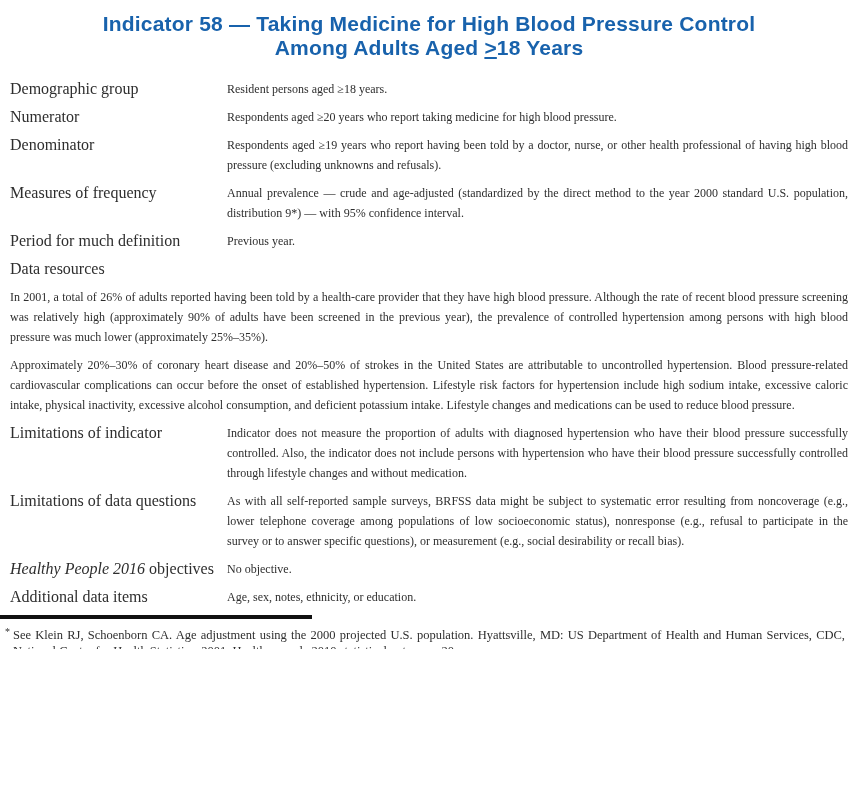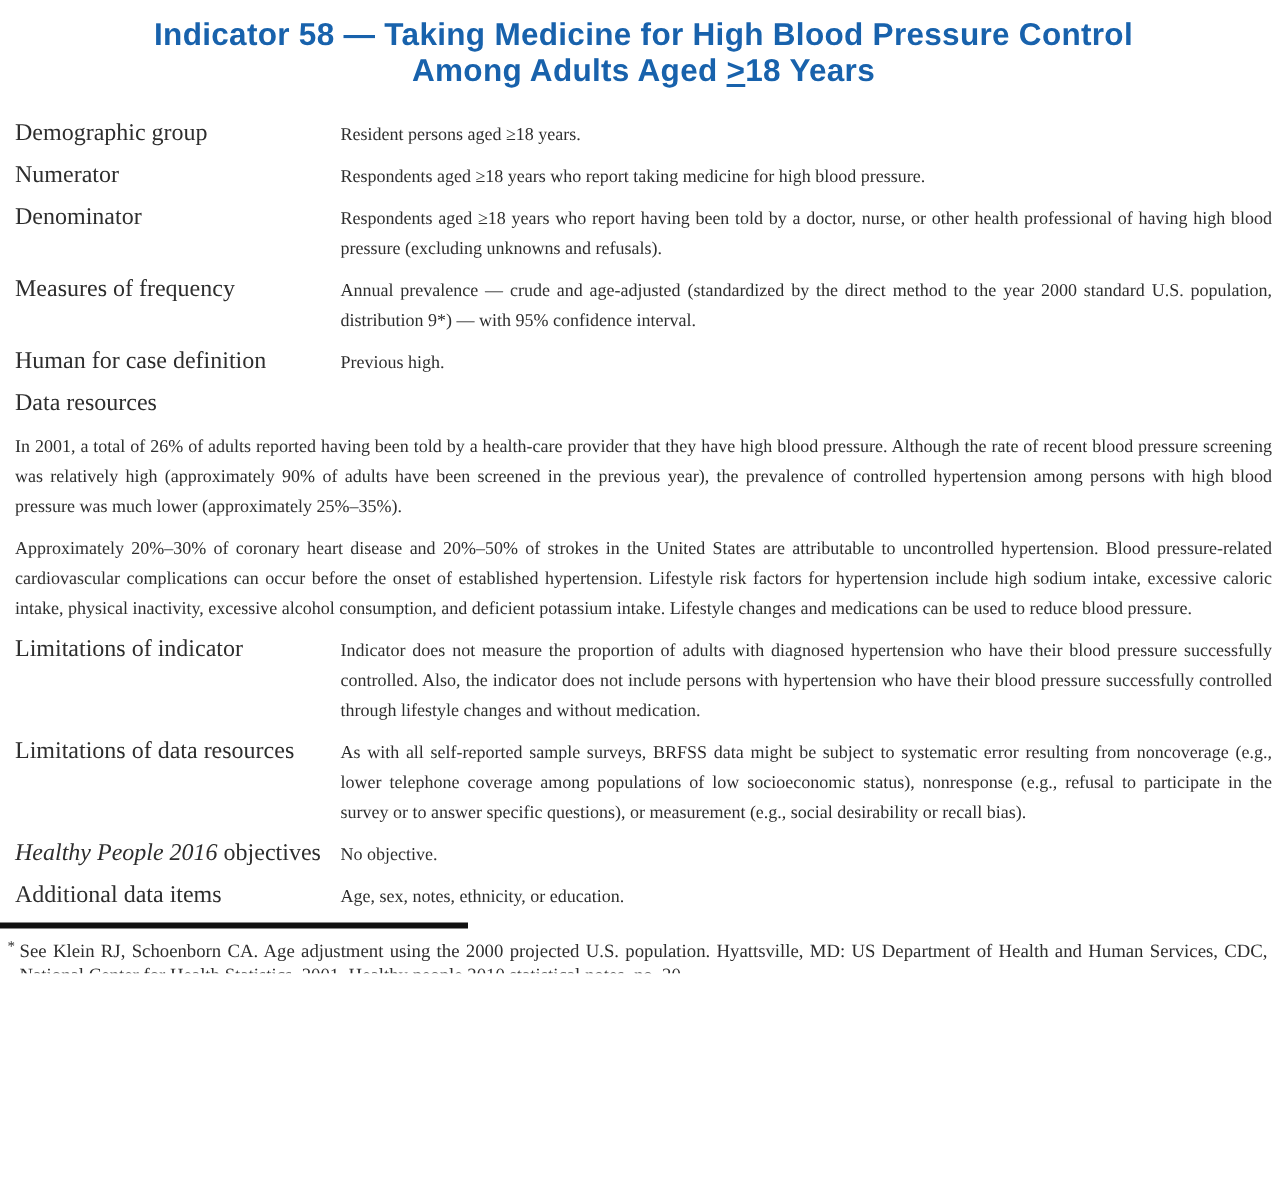--- a/index.html
+++ b/index.html
@@ -94,57 +94,57 @@
 
   <div class="def-list">
 
     <div class="row">
       <div class="row-label">Demographic group</div>
       <div class="row-value">Resident persons aged ≥18 years.</div>
     </div>
 
     <div class="row">
       <div class="row-label">Numerator</div>
-      <div class="row-value">Respondents aged ≥18 years who report taking medicine for high blood pressure.</div>
+      <div class="row-value">Respondents aged ≥20 years who report taking medicine for high blood pressure.</div>
     </div>
 
     <div class="row">
       <div class="row-label">Denominator</div>
-      <div class="row-value">Respondents aged ≥18 years who report having been told by a doctor, nurse, or other health professional of having high blood pressure (excluding unknowns and refusals).</div>
+      <div class="row-value">Respondents aged ≥19 years who report having been told by a doctor, nurse, or other health professional of having high blood pressure (excluding unknowns and refusals).</div>
     </div>
 
     <div class="row">
       <div class="row-label">Measures of frequency</div>
       <div class="row-value">Annual prevalence — crude and age-adjusted (standardized by the direct method to the year 2000 standard U.S. population, distribution 9*) — with 95% confidence interval.</div>
     </div>
 
     <div class="row">
-      <div class="row-label">Human for case definition</div>
-      <div class="row-value">Previous high.</div>
+      <div class="row-label">Period for much definition</div>
+      <div class="row-value">Previous year.</div>
     </div>
 
     <div class="row">
       <div class="row-label">Data resources</div>
     </div>
 
     <div class="row">
       <div class="row-value">In 2001, a total of 26% of adults reported having been told by a health-care provider that they have high blood pressure. Although the rate of recent blood pressure screening was relatively high (approximately 90% of adults have been screened in the previous year), the prevalence of controlled hypertension among persons with high blood pressure was much lower (approximately 25%–35%).</div>
     </div>
 
     <div class="row">
       <div class="row-value">Approximately 20%–30% of coronary heart disease and 20%–50% of strokes in the United States are attributable to uncontrolled hypertension. Blood pressure-related cardiovascular complications can occur before the onset of established hypertension. Lifestyle risk factors for hypertension include high sodium intake, excessive caloric intake, physical inactivity, excessive alcohol consumption, and deficient potassium intake. Lifestyle changes and medications can be used to reduce blood pressure.</div>
     </div>
 
     <div class="row">
       <div class="row-label">Limitations of indicator</div>
       <div class="row-value">Indicator does not measure the proportion of adults with diagnosed hypertension who have their blood pressure successfully controlled. Also, the indicator does not include persons with hypertension who have their blood pressure successfully controlled through lifestyle changes and without medication.</div>
     </div>
 
     <div class="row">
-      <div class="row-label">Limitations of data resources</div>
+      <div class="row-label">Limitations of data questions</div>
       <div class="row-value">As with all self-reported sample surveys, BRFSS data might be subject to systematic error resulting from noncoverage (e.g., lower telephone coverage among populations of low socioeconomic status), nonresponse (e.g., refusal to participate in the survey or to answer specific questions), or measurement (e.g., social desirability or recall bias).</div>
     </div>
 
     <div class="row">
       <div class="row-label"><span class="italic">Healthy People 2016</span><span> objectives</span></div>
       <div class="row-value">No objective.</div>
     </div>
 
     <div class="row">
       <div class="row-label">Additional data items</div>

